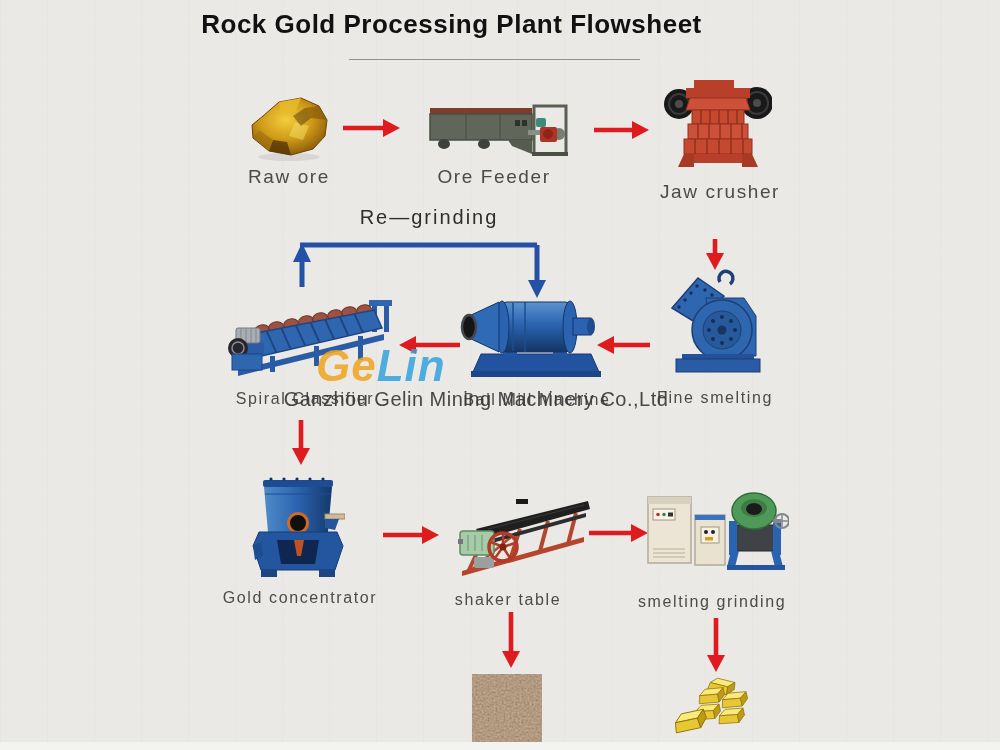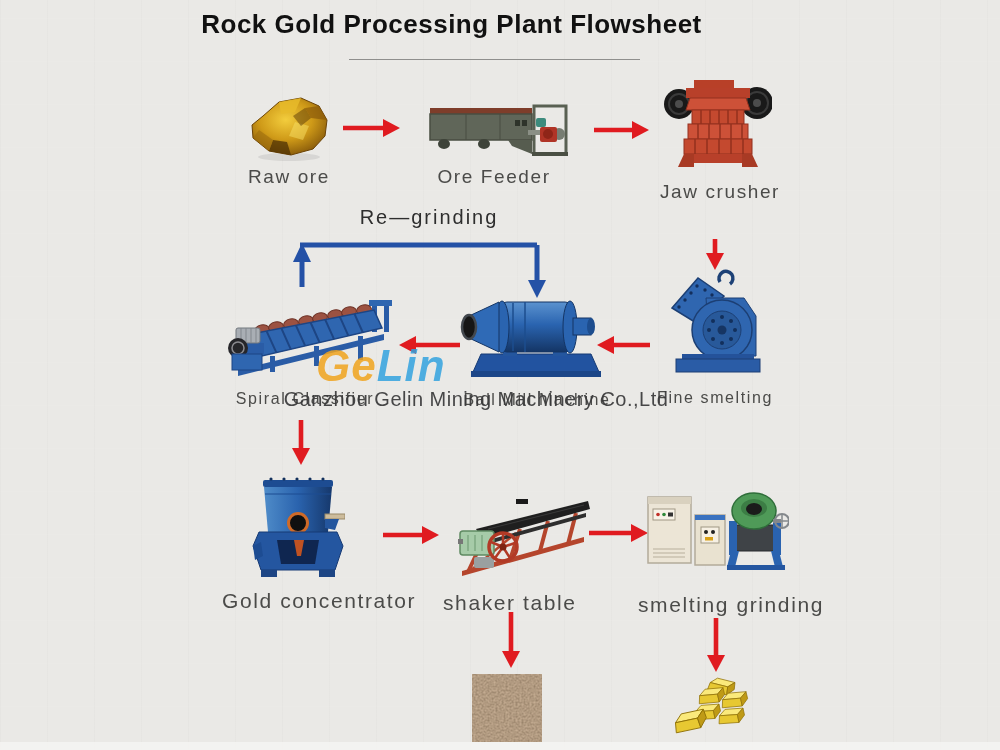--- a/index.html
+++ b/index.html
@@ -9,21 +9,21 @@
     background-image:
       repeating-linear-gradient(90deg, rgba(0,0,0,0.015) 0 1px, transparent 1px 47px),
       repeating-linear-gradient(0deg, rgba(255,255,255,0.05) 0 1px, transparent 1px 43px);
   }
   .abs{position:absolute;}
   .title{width:903px;text-align:center;top:9px;left:0;font-size:26px;font-weight:bold;color:#111;letter-spacing:0.5px;}
   .title-rule{left:349px;top:59px;width:291px;height:0;border-top:1.5px solid #8f8f8d;}
   .lbl{color:#4b4b49;text-align:center;letter-spacing:1.6px;white-space:nowrap;}
   .lbl-lg{font-size:19px;}
   .lbl-md{font-size:16px;}
-  .lbl-sm{font-size:21px;}
+  .lbl-sm{font-size:16px;}
   .regrind{font-size:20px;color:#2e2e2e;letter-spacing:2px;text-align:center;width:170px;}
   .logo{font-size:44px;font-style:italic;font-weight:bold;letter-spacing:1px;opacity:0.85;white-space:nowrap;}
   .logo .ge{color:#f0a41e;}
   .logo .lin{color:#33a3df;}
   .company{width:952px;left:0;text-align:center;font-size:20px;color:#39393a;opacity:0.92;letter-spacing:0.5px;margin-top:12px;}
   .bottom-strip{left:0;top:742px;width:1000px;height:8px;background:#f5f4f2;opacity:0.85;}
   svg{display:block;}
 </style>
 </head>
 <body>

